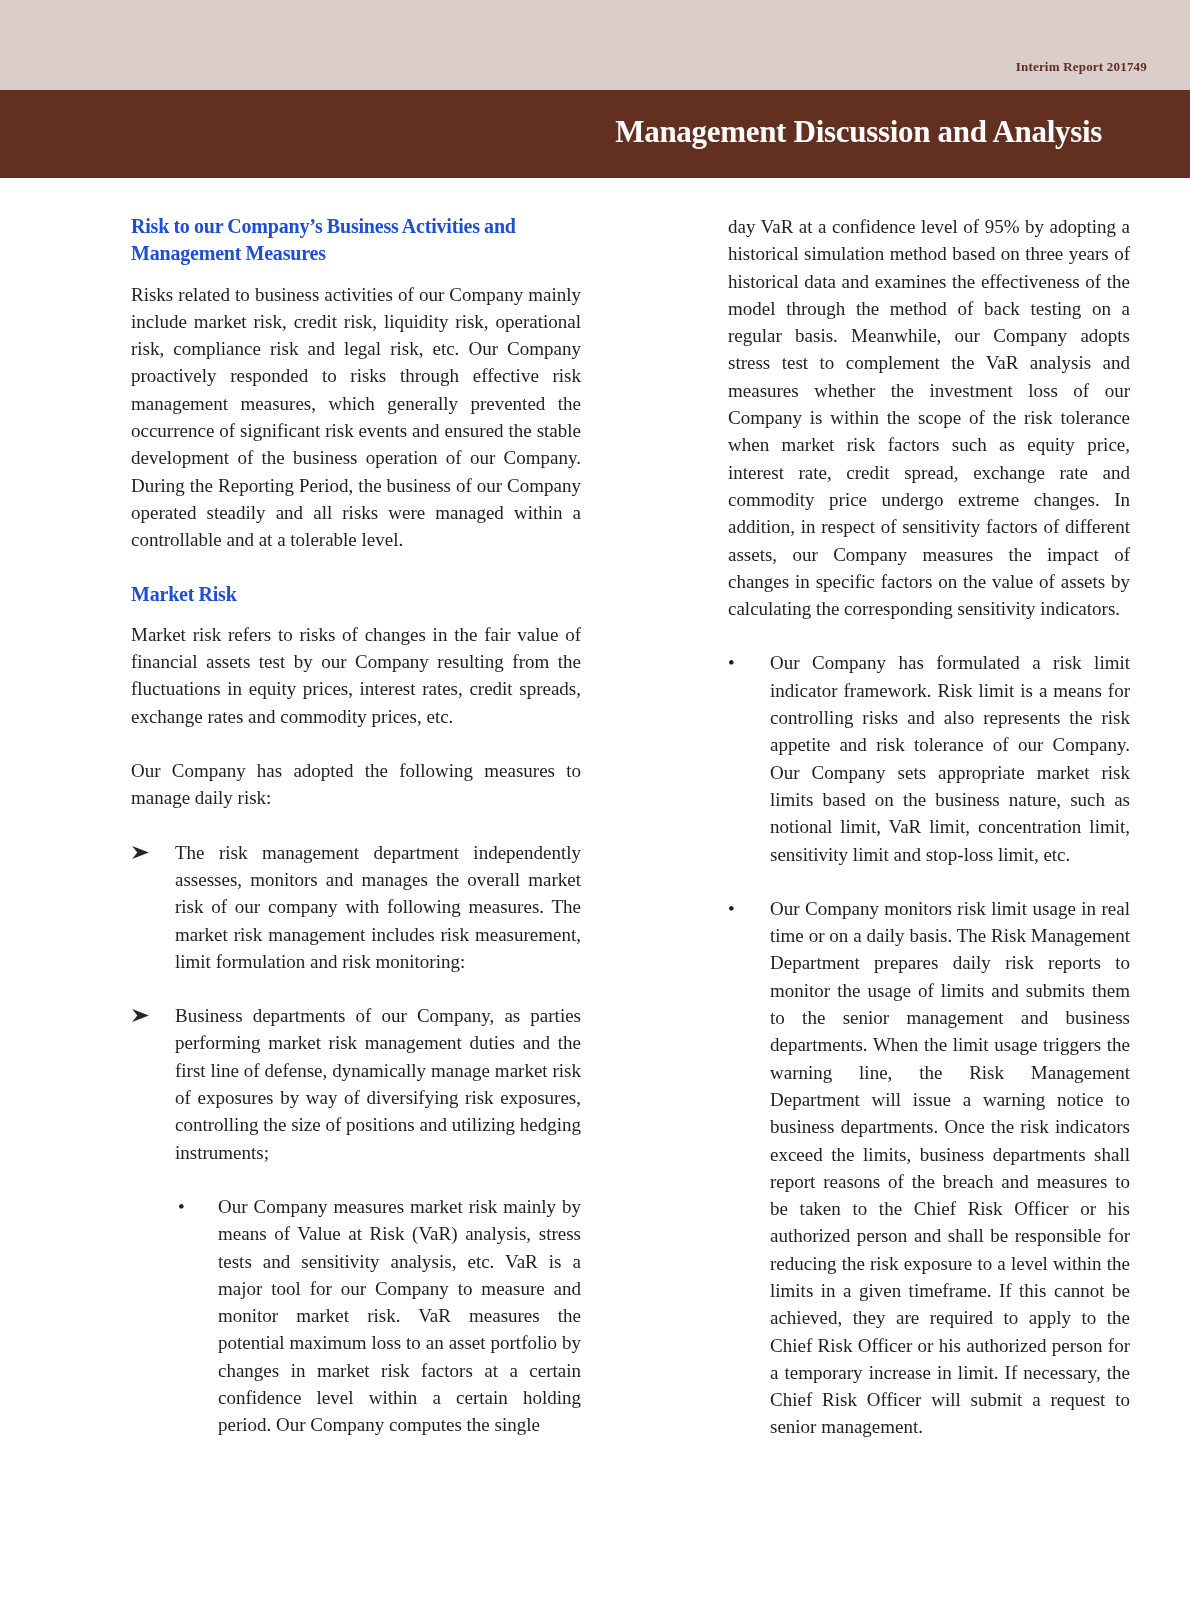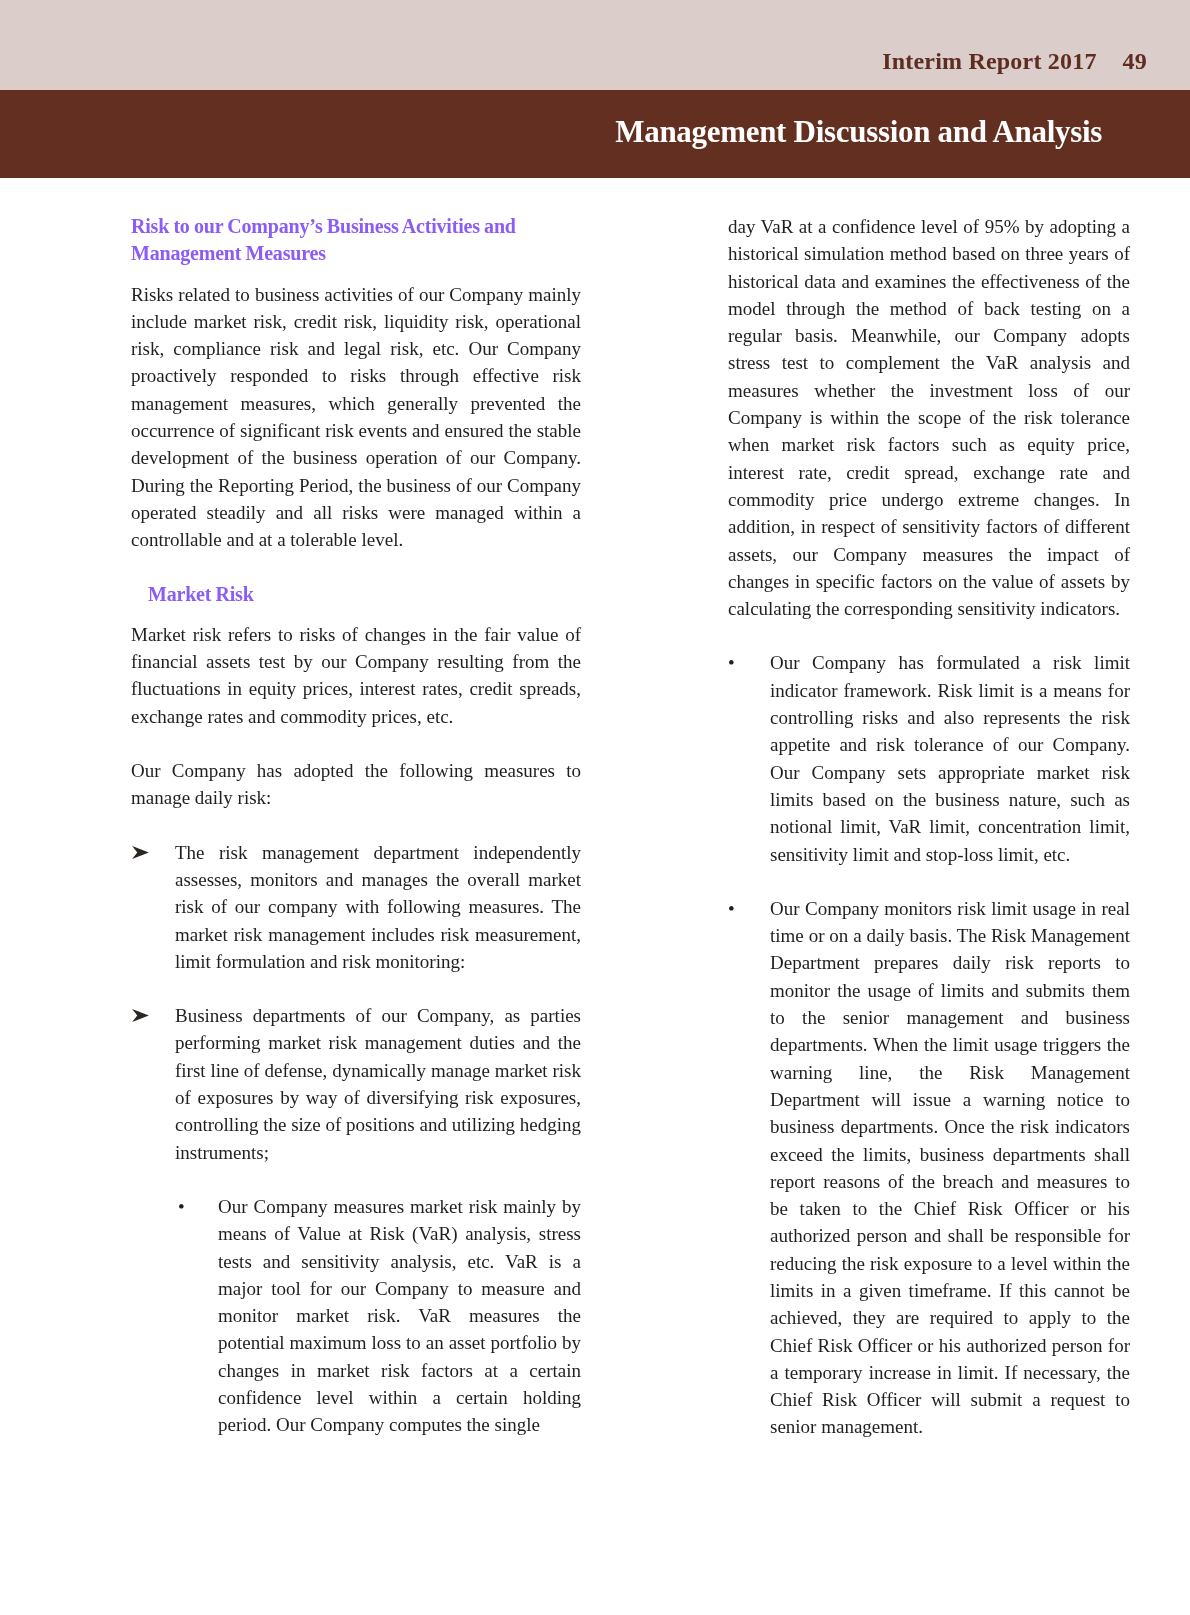--- a/index.html
+++ b/index.html
@@ -19,22 +19,22 @@
     font-family:"Liberation Serif","DejaVu Serif",serif;
     color:var(--body-text);
   }
   
   .band-top{
     position:absolute;left:0;top:0;width:100%;height:90px;
     background:var(--band-top);
   }
   .band-top .hdr{
     position:absolute;right:43px;bottom:15px;
-    display:flex;align-items:baseline;gap:26px;
-    font-weight:bold;font-size:24px;color:var(--header-text);
+    display:flex;align-items:baseline;
+    font-weight:bold;font-size:13px;color:var(--header-text);
     letter-spacing:.2px;
   }
   .band-title{
     position:absolute;left:0;top:90px;width:100%;height:88px;
     background:var(--band-title);
   }
   .band-title .title{
     position:absolute;right:88px;top:50%;transform:translateY(-55%);
     color:var(--title-text);
     font-size:31px;font-weight:600;letter-spacing:-.3px;white-space:nowrap;
@@ -43,23 +43,23 @@
   .col{
     position:absolute;top:213px;
     font-size:19px;line-height:27.3px;text-align:justify;
   }
   .col-left{left:131px;width:450px;}
   .col-right{left:728px;width:402px;}
 
   .sec-heading{
     font-size:20px;font-weight:bold;line-height:27.3px;
     letter-spacing:-.2px;word-spacing:-.5px;
-    margin:0 0 13px 0;text-align:left;color:#8b5cf6;
+    margin:0 0 13px 0;text-align:left;color:#1d4ed8;
   }
-  .sec-heading.second{margin-top:0;margin-left:17px;}
+  .sec-heading.second{margin-top:0;}
   p.para{margin:0 0 27px 0;}
 
   .li-arrow{position:relative;padding-left:44px;margin:0 0 27px 0;}
   .li-arrow .marker{
     position:absolute;left:1px;top:7px;width:17px;height:13px;line-height:0;
   }
   .li-dot{position:relative;padding-left:87px;margin:0 0 27px 0;}
   .li-dot .dot{position:absolute;left:47px;top:0;}
 
   .cont-para{margin:0 0 27px 42px;}

